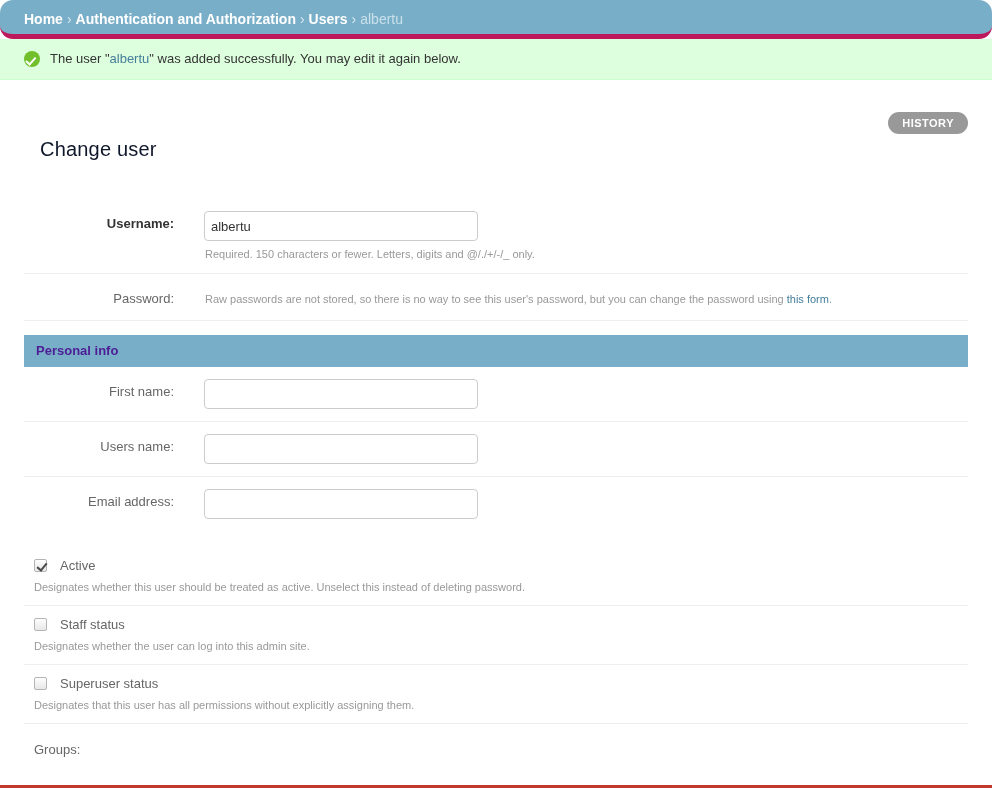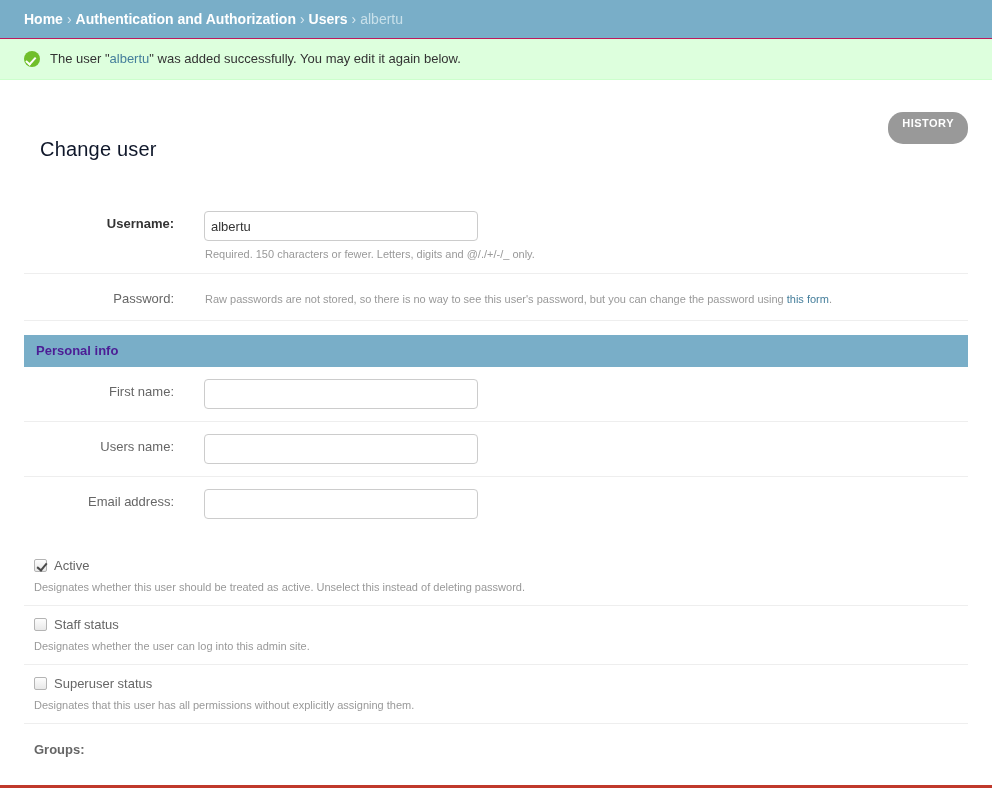--- a/index.html
+++ b/index.html
@@ -15,21 +15,22 @@
 
   
   .breadcrumbs {
     height: 39px;
     background: #79aec8;
     color: #ffffff;
     font-size: 14px;
     line-height: 39px;
     padding: 0 24px;
     white-space: nowrap;
-    border-bottom: 1px solid #be185d;
+    border-bottom: 5px solid #be185d;
+    border-radius: 13px;
   }
   .breadcrumbs a {
     color: #ffffff;
     text-decoration: none;
     font-weight: bold;
   }
   .breadcrumbs .sep {
     color: #d7e8f0;
     padding: 0 4px;
     font-weight: normal;
@@ -91,21 +92,21 @@
   }
   .historylink {
     display: inline-block;
     background: #999999;
     color: #ffffff;
     font-size: 11px;
     font-weight: bold;
     letter-spacing: 0.5px;
     text-transform: uppercase;
     text-decoration: none;
-    padding: 6px 14px 15px 14px;
+    padding: 6px 14px 5px 14px;
     border-radius: 15px;
     line-height: 1;
   }
 
   h1#page-title {
     margin: 16px;
     padding: 42px 0 22px 0;
     font-size: 20px;
     font-weight: 300;
     color: #0f172a;
@@ -188,21 +189,21 @@
   .readonly-hash strong { font-weight: bold; }
 
   
   .checkbox-row {
     padding: 11px 0 11px 0;
     border-bottom: 1px solid #eeeeee;
   }
   .checkbox-line {
     display: flex;
     align-items: center;
-    gap: 7px;
+    gap: 13px;
     padding-left: 10px;
   }
   .cb {
     width: 13px; height: 13px;
     flex: 0 0 13px;
     border: 1px solid #b4b4b4;
     border-radius: 2px;
     background: linear-gradient(#fdfdfd, #e8e8e8);
     position: relative;
   }
@@ -221,21 +222,20 @@
     line-height: 15px;
   }
   .checkbox-row .help {
     padding: 7px 0 0 10px;
   }
 
   .groups-label {
     padding: 18px 0 0 10px;
     font-size: 13px;
     color: #666666;
-    font-weight: bold;
   }
 
   .bottom-rule {
     position: absolute;
     left: 0; bottom: 0;
     width: 992px;
     height: 3px;
     background: #c0392b;
   }
 </style>

